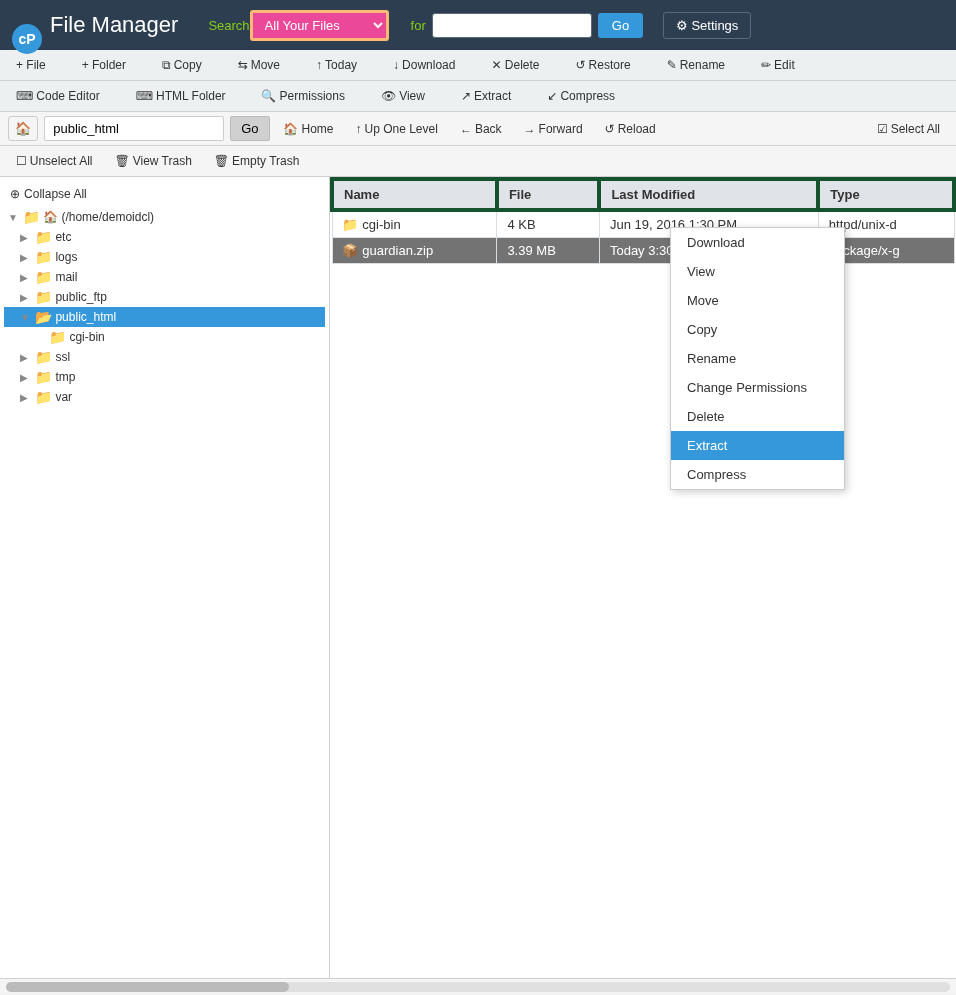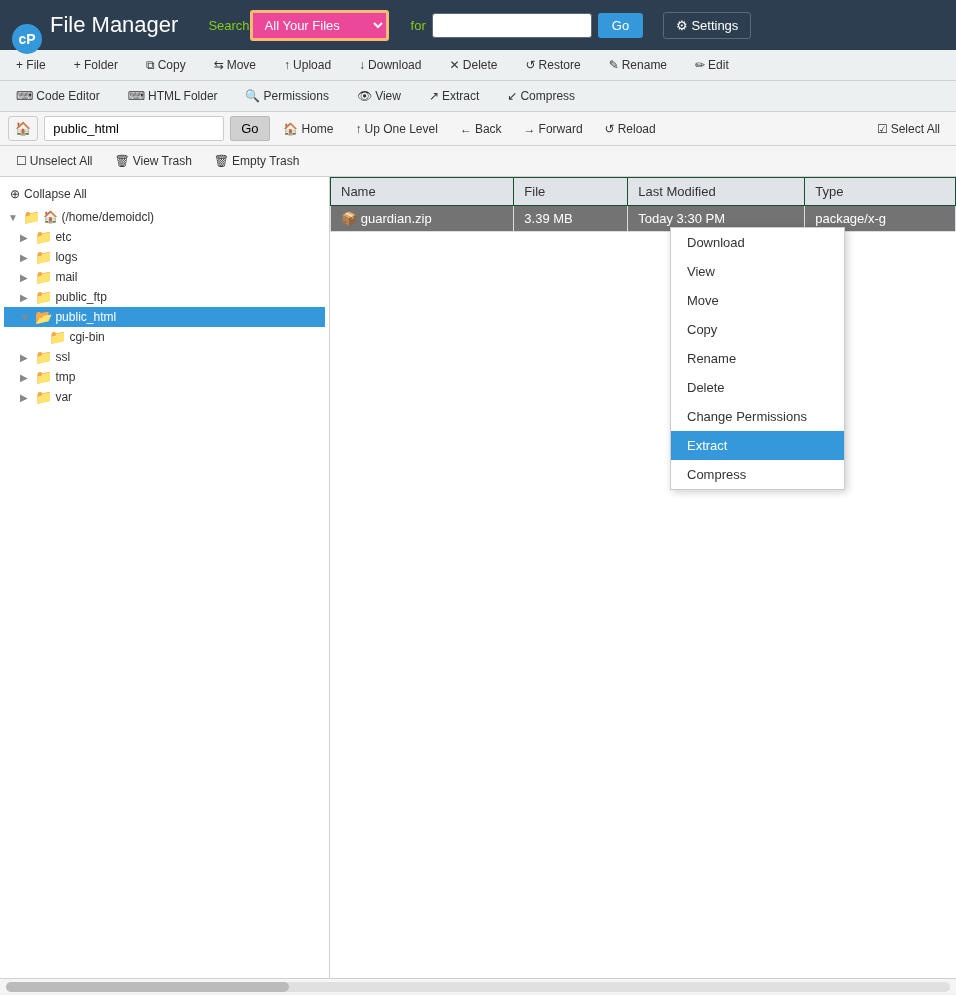--- a/index.html
+++ b/index.html
@@ -71,21 +71,21 @@
       margin-left: 20px;
     }
 
     
     .toolbar-row {
       background: #ecf0f1;
       border-bottom: 1px solid #d0d0d0;
       padding: 4px 8px;
       display: flex;
       align-items: center;
-      gap: 12px;
+      gap: 20px;
       flex-wrap: wrap;
     }
     .toolbar-btn {
       background: transparent;
       border: none;
       padding: 4px 8px;
       cursor: pointer;
       font-size: 12px;
       color: #333;
       display: flex;
@@ -193,25 +193,25 @@
       overflow: auto;
       background: white;
       position: relative;
     }
     .file-table {
       width: 100%;
       border-collapse: collapse;
     }
     .file-table th {
       background: #e0e4e8;
-      border: 1px solid #14532d;
+      border: 4px solid #14532d;
       padding: 6px 10px;
       text-align: left;
       font-size: 13px;
-      font-weight: normal;
+      font-weight: bold;
       margin-top: 20px;
     }
     .file-table td {
       border: 1px solid #d8dde2;
       padding: 5px 10px;
       font-size: 13px;
     }
     .file-row-normal td { background: white; }
     .file-row-selected td { background: #737373; color: white; }
     .folder-row-icon { color: #5a7fa0; }
@@ -275,21 +275,21 @@
   <button class="toolbar-btn">
     <span>⧉</span>
     <span>Copy</span>
   </button>
   <button class="toolbar-btn">
     <span>⇆</span>
     <span>Move</span>
   </button>
   <button class="toolbar-btn">
     <span>↑</span>
-    <span>Upload</span>
+    <span>Today</span>
   </button>
   <button class="toolbar-btn">
     <span>↓</span>
     <span>Download</span>
   </button>
   <button class="toolbar-btn">✕ Delete</button>
   <button class="toolbar-btn">
     <span>↺</span>
     <span>Restore</span>
   </button>
@@ -449,40 +449,49 @@
     <table class="file-table">
       <thead>
         <tr>
           <th>Name</th>
           <th>File</th>
           <th>Last Modified</th>
           <th>Type</th>
         </tr>
       </thead>
       <tbody>
+        <tr class="file-row-normal">
+          <td>
+            <span class="folder-row-icon">📁</span>
+            <span>cgi-bin</span>
+          </td>
+          <td>4 KB</td>
+          <td>Jun 19, 2016 1:30 PM</td>
+          <td>httpd/unix-d</td>
+        </tr>
         <tr class="file-row-selected">
           <td>
             <span>📦</span>
             <span>guardian.zip</span>
           </td>
           <td>3.39 MB</td>
           <td>Today 3:30 PM</td>
           <td>package/x-g</td>
         </tr>
       </tbody>
     </table>
 
     <div class="context-menu">
       <div class="context-menu-item">Download</div>
       <div class="context-menu-item">View</div>
       <div class="context-menu-item">Move</div>
       <div class="context-menu-item">Copy</div>
       <div class="context-menu-item">Rename</div>
+      <div class="context-menu-item">Change Permissions</div>
       <div class="context-menu-item">Delete</div>
-      <div class="context-menu-item">Change Permissions</div>
       <div class="context-menu-item active">Extract</div>
       <div class="context-menu-item">Compress</div>
     </div>
 
   </div>
 </div>
 
 <div class="scrollbar-area">
   <div style="width:100%; height:10px; background:#e0e0e0; margin:3px 6px; border-radius:5px; position:relative;">
     <div style="width:30%; height:100%; background:#bbb; border-radius:5px; position:absolute; left:0;"></div>

